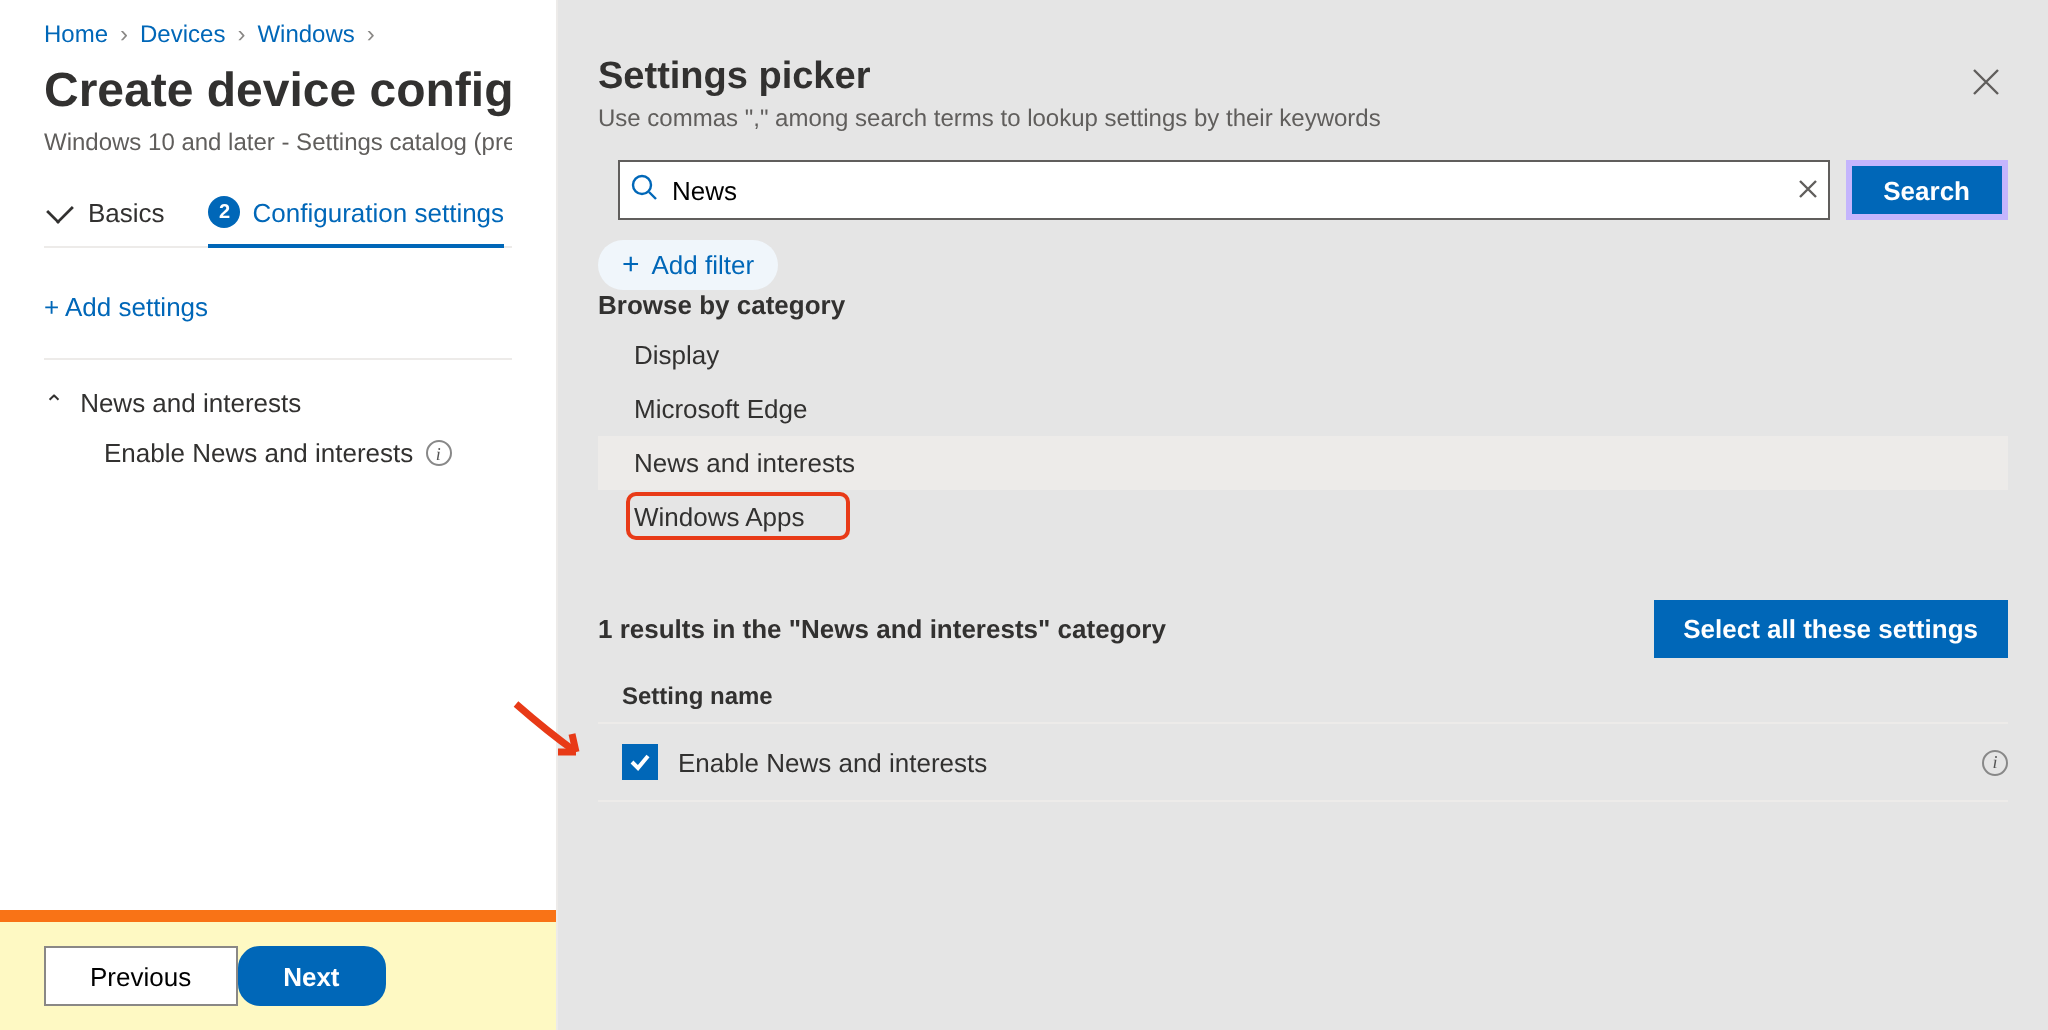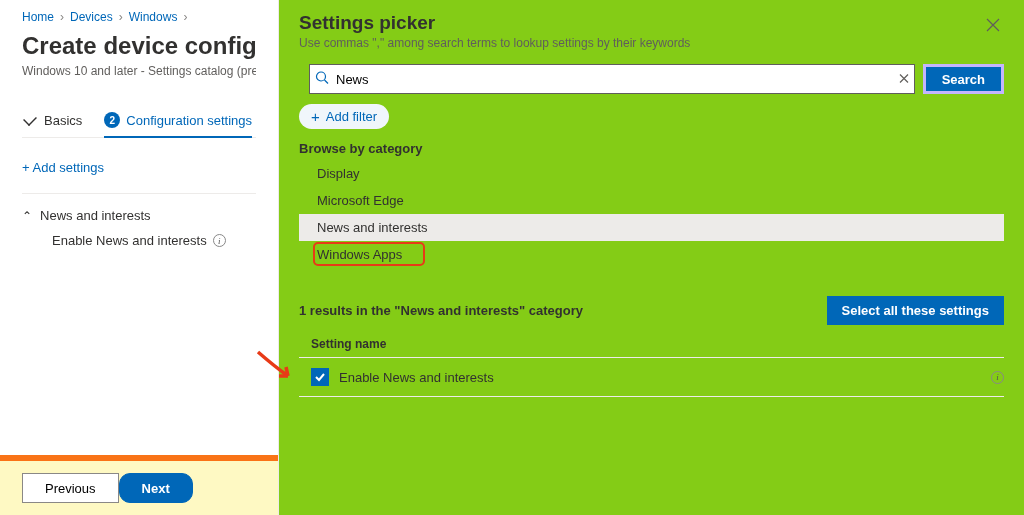--- a/index.html
+++ b/index.html
@@ -4,54 +4,54 @@
 <style>
   * { box-sizing: border-box; margin: 0; padding: 0; }
   body { font-family: "Segoe UI", -apple-system, sans-serif; font-size: 13px; color: #323130; width: 1024px; height: 515px; overflow: hidden; position: relative; background: #fff; }
 
   .left-pane { position: absolute; left: 0; top: 0; width: 278px; height: 515px; padding: 10px 22px 0 22px; background: #fff; }
   .breadcrumb { font-size: 12px; color: #0067b8; display: flex; align-items: center; gap: 6px; margin-bottom: 8px; }
   .breadcrumb .chev { color: #8a8886; }
   .title-h1 { font-size: 24px; font-weight: 600; white-space: nowrap; overflow: hidden; }
   .subtitle { font-size: 12px; color: #605e5c; margin-top: 4px; white-space: nowrap; overflow: hidden; }
 
-  .tabs { display: flex; gap: 22px; margin-top: 34px; border-bottom: 1px solid #edebe9; }
+  .tabs { display: flex; gap: 22px; margin-top: 20px; border-bottom: 1px solid #edebe9; }
   .tab { display: flex; align-items: center; gap: 6px; padding-bottom: 8px; cursor: pointer; white-space: nowrap; }
   .tab.done::before { content: ""; width: 14px; height: 10px; border-left: 2px solid #323130; border-bottom: 2px solid #323130; transform: rotate(-45deg) scale(0.7); display: inline-block; margin-top: -4px; }
   .tab.active { color: #0067b8; border-bottom: 2px solid #0067b8; margin-bottom: -1px; }
   .tab.active .step-dot { width: 16px; height: 16px; border-radius: 50%; background: #0067b8; color: #fff; display: inline-flex; align-items: center; justify-content: center; font-size: 10px; font-weight: 600; }
 
   .add-settings { color: #0067b8; font-size: 13px; margin-top: 22px; cursor: pointer; }
   .settings-group { border-top: 1px solid #edebe9; margin-top: 18px; padding-top: 14px; }
   .group-header { display: flex; align-items: center; gap: 8px; cursor: pointer; }
   .group-header .chev-up { font-size: 12px; }
   .setting-row { padding: 10px 0 0 30px; display: flex; align-items: center; gap: 6px; color: #323130; }
 
   .info-icon { width: 13px; height: 13px; border: 1px solid #888; border-radius: 50%; display: inline-flex; align-items: center; justify-content: center; font-size: 9px; font-family: Georgia, serif; font-style: italic; color: #555; }
 
   .footer-bar { position: absolute; bottom: 0; left: 0; width: 278px; border-top: 6px solid #f97316; padding: 12px 22px; display: flex; gap: 0; background: #fef9c3; }
   .btn { height: 30px; padding: 0 22px; font-size: 13px; border: 1px solid #8a8886; background: #fff; cursor: pointer; }
   .btn-primary { background: #0067b8; border-color: #0067b8; color: #fff; font-weight: 600; border-radius: 11px; }
 
-  .right-panel { position: absolute; left: 278px; top: 0; right: 0; height: 515px; background: #84cc16; border-left: 1px solid #edebe9; padding: 12px 20px 0 20px; }
+  .right-panel { position: absolute; left: 278px; top: 0; right: 0; height: 515px; background: #e5e5e5; border-left: 1px solid #edebe9; padding: 28px 20px 0 20px; }
   .panel-title-row { display: flex; justify-content: space-between; align-items: flex-start; }
   .panel-title { font-size: 19px; font-weight: 600; }
   .panel-sub { font-size: 12px; color: #605e5c; margin-top: 2px; }
   .close-x { font-size: 18px; color: #605e5c; cursor: pointer; padding: 4px; }
 
   .search-row { display: flex; gap: 8px; margin-top: 14px; }
   .search-box { flex: 1; position: relative; margin-left: 10px; }
   .search-input { width: 100%; height: 30px; border: 1px solid #605e5c; padding-left: 26px; padding-right: 26px; font-size: 13px; }
   .search-icon { position: absolute; left: 6px; top: 50%; transform: translateY(-50%); color: #0067b8; }
   .clear-x { position: absolute; right: 6px; top: 50%; transform: translateY(-50%); color: #605e5c; cursor: pointer; }
   .search-btn { background: #0067b8; color: #fff; border: 3px solid #c4b5fd; padding: 0 16px; font-size: 13px; font-weight: 600; cursor: pointer; }
 
   .filter-pill { display: inline-flex; align-items: center; gap: 6px; background: #f0f6fb; color: #0067b8; border-radius: 14px; padding: 4px 12px; margin-top: 10px; cursor: pointer; font-size: 13px; }
 
-  .browse-label { font-weight: 600; margin-top: 12px; }
+  .browse-label { font-weight: 600; margin-top: 0; }
   .cat-list { margin-top: 4px; }
   .cat-item { padding: 6px 0 6px 18px; cursor: pointer; }
   .cat-item.selected { background: #edebe9; }
   .cat-highlight { position: absolute; border: 2px solid #e83a17; border-radius: 5px; pointer-events: none; }
 
   .results-row { display: flex; justify-content: space-between; align-items: center; margin-top: 28px; }
   .results-text { font-weight: 600; }
   .select-all-btn { background: #0067b8; color: #fff; border: 1px solid #0067b8; padding: 6px 14px; font-size: 13px; font-weight: 600; cursor: pointer; text-align: right; }
 
   .setting-col-head { font-size: 12px; font-weight: 600; color: #323130; border-bottom: 1px solid #edebe9; padding: 8px 0 6px 12px; margin-top: 4px; }

